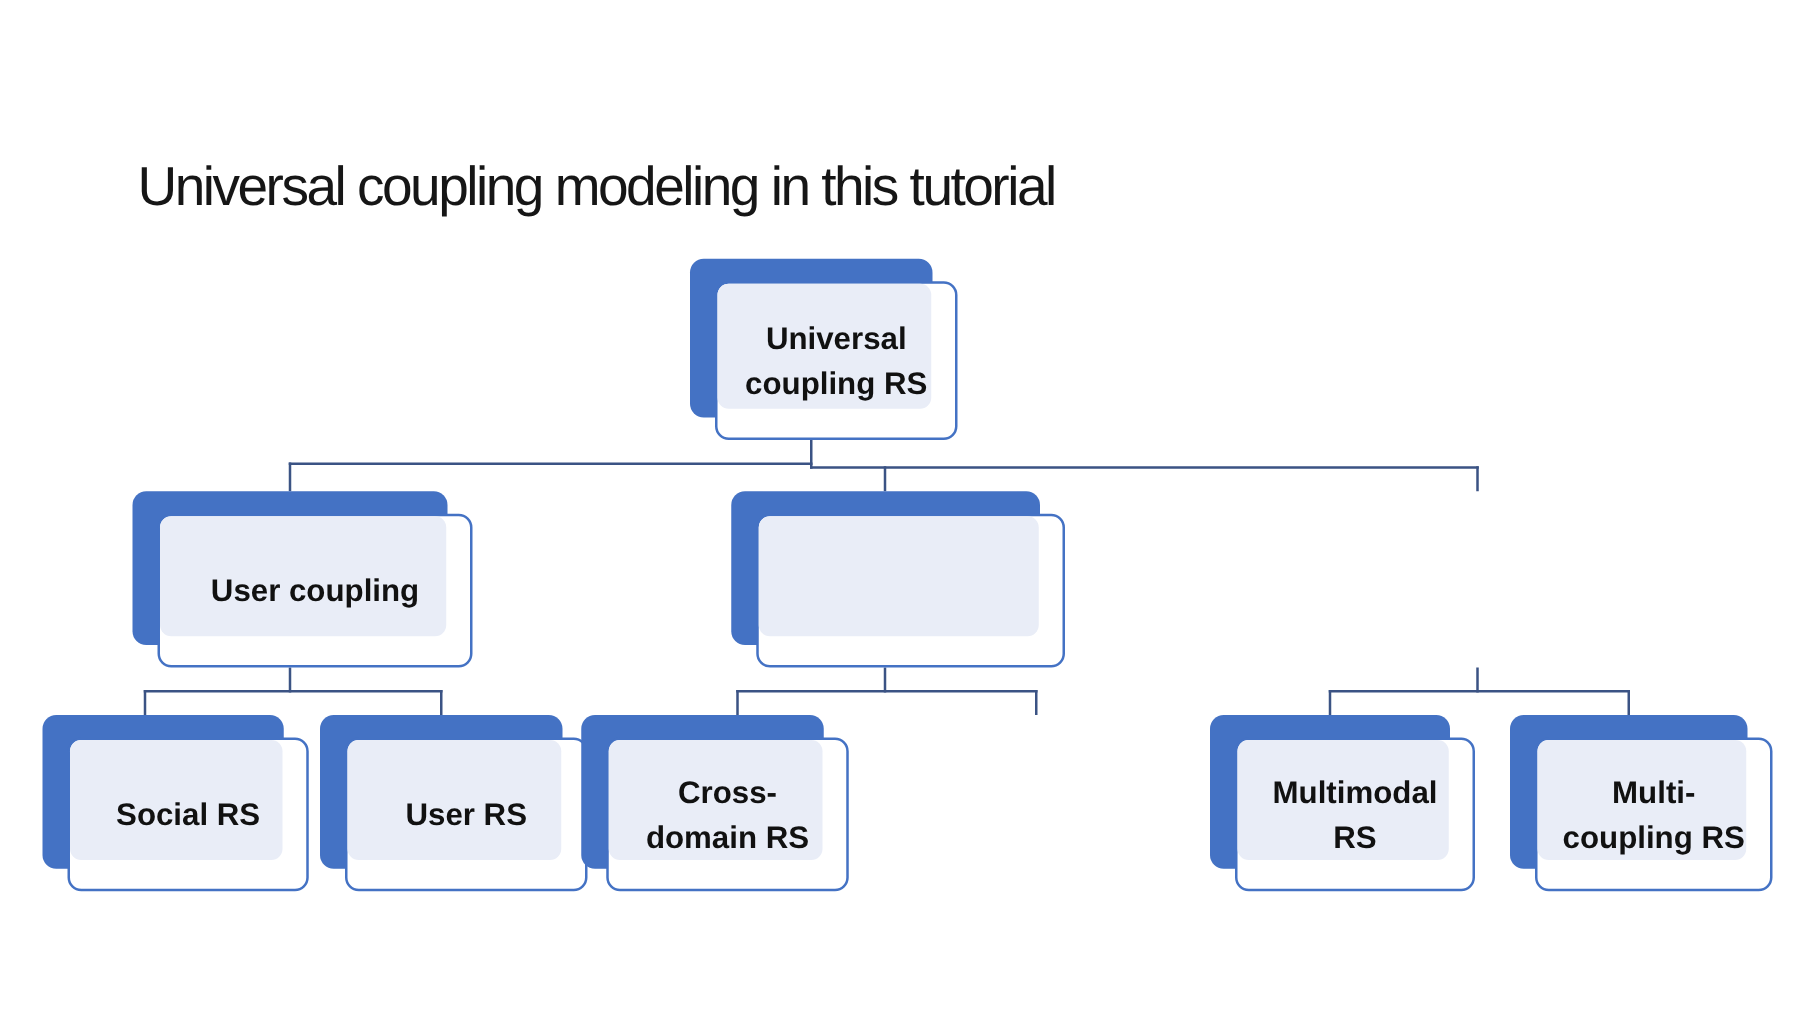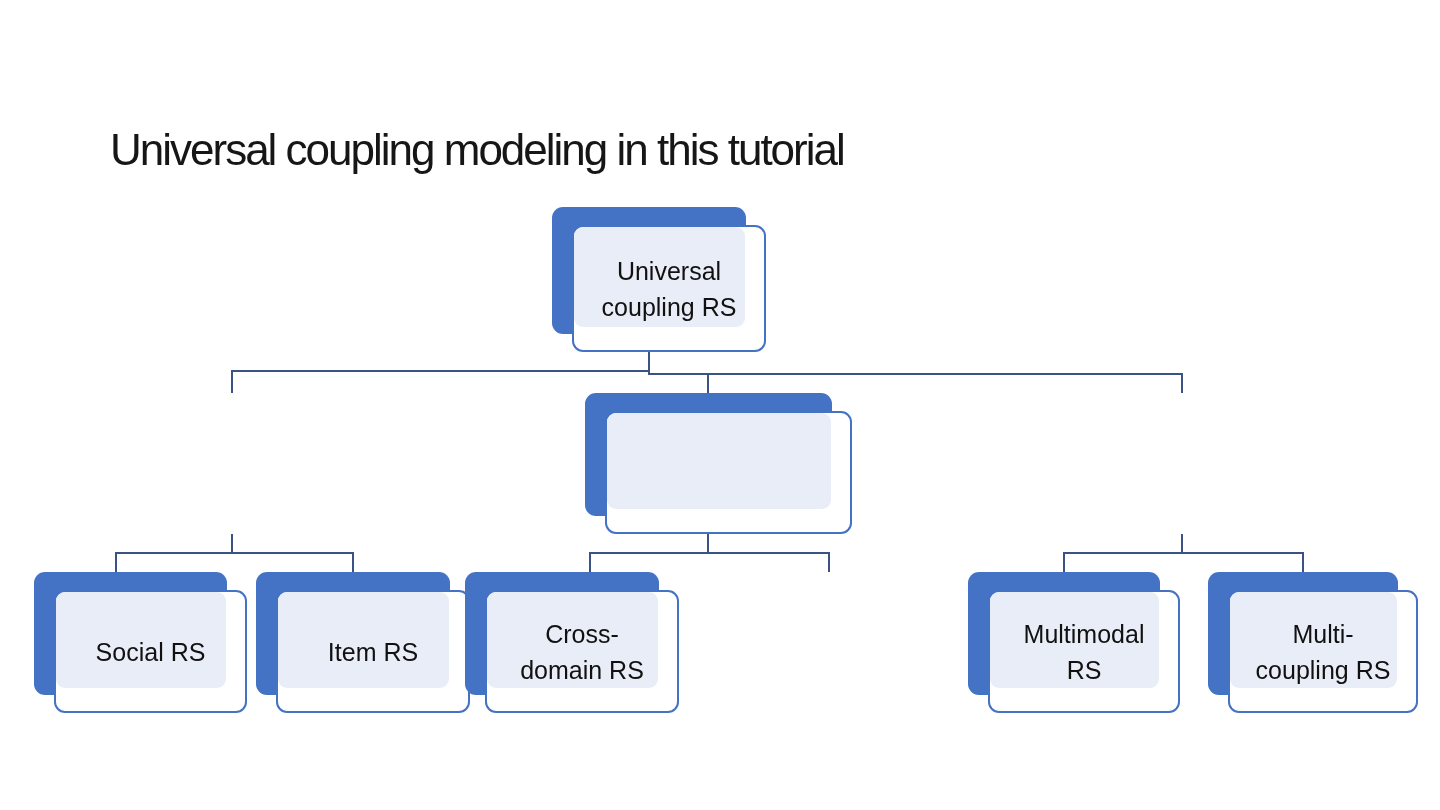--- a/index.html
+++ b/index.html
@@ -32,21 +32,21 @@
     color:var(--title-color);
     white-space:nowrap;
     margin-top:36px;
   }
   
   .cl{
     position:absolute;
     background:var(--connector);
   }
   
-  .node{position:absolute;}
+  .node{position:absolute;font-weight:bold;}
   .node .back{
     position:absolute;
     left:-20px;top:-18px;
     width:100%;height:100%;
     background:var(--accent);
     border-radius:11px;
   }
   .node .front{
     position:absolute;
     left:0;top:0;right:0;bottom:0;
@@ -104,20 +104,27 @@
 
   <div class="node" style="left:572px;top:225px;width:194px;height:127px;">
     <span class="back"></span>
     <div class="front">
       <span class="inner"></span>
       <span class="label">Universal
 coupling RS</span>
     </div>
   </div>
 
+  <div class="node" style="left:126px;top:411px;width:252px;height:123px;">
+    <span class="back"></span>
+    <div class="front">
+      <span class="inner"></span>
+      <span class="label">User coupling</span>
+    </div>
+  </div>
 
   <div class="node" style="left:605px;top:411px;width:247px;height:123px;">
     <span class="back"></span>
     <div class="front">
       <span class="inner"></span>
     </div>
   </div>
 
 
   <div class="node" style="left:54px;top:590px;width:193px;height:123px;">
@@ -125,21 +132,21 @@
     <div class="front">
       <span class="inner"></span>
       <span class="label">Social RS</span>
     </div>
   </div>
 
   <div class="node" style="left:276px;top:590px;width:194px;height:123px;">
     <span class="back"></span>
     <div class="front">
       <span class="inner"></span>
-      <span class="label">Item RS</span>
+      <span class="label">User RS</span>
     </div>
   </div>
 
   <div class="node" style="left:485px;top:590px;width:194px;height:123px;">
     <span class="back"></span>
     <div class="front">
       <span class="inner"></span>
       <span class="label">Cross-
 domain RS</span>
     </div>

